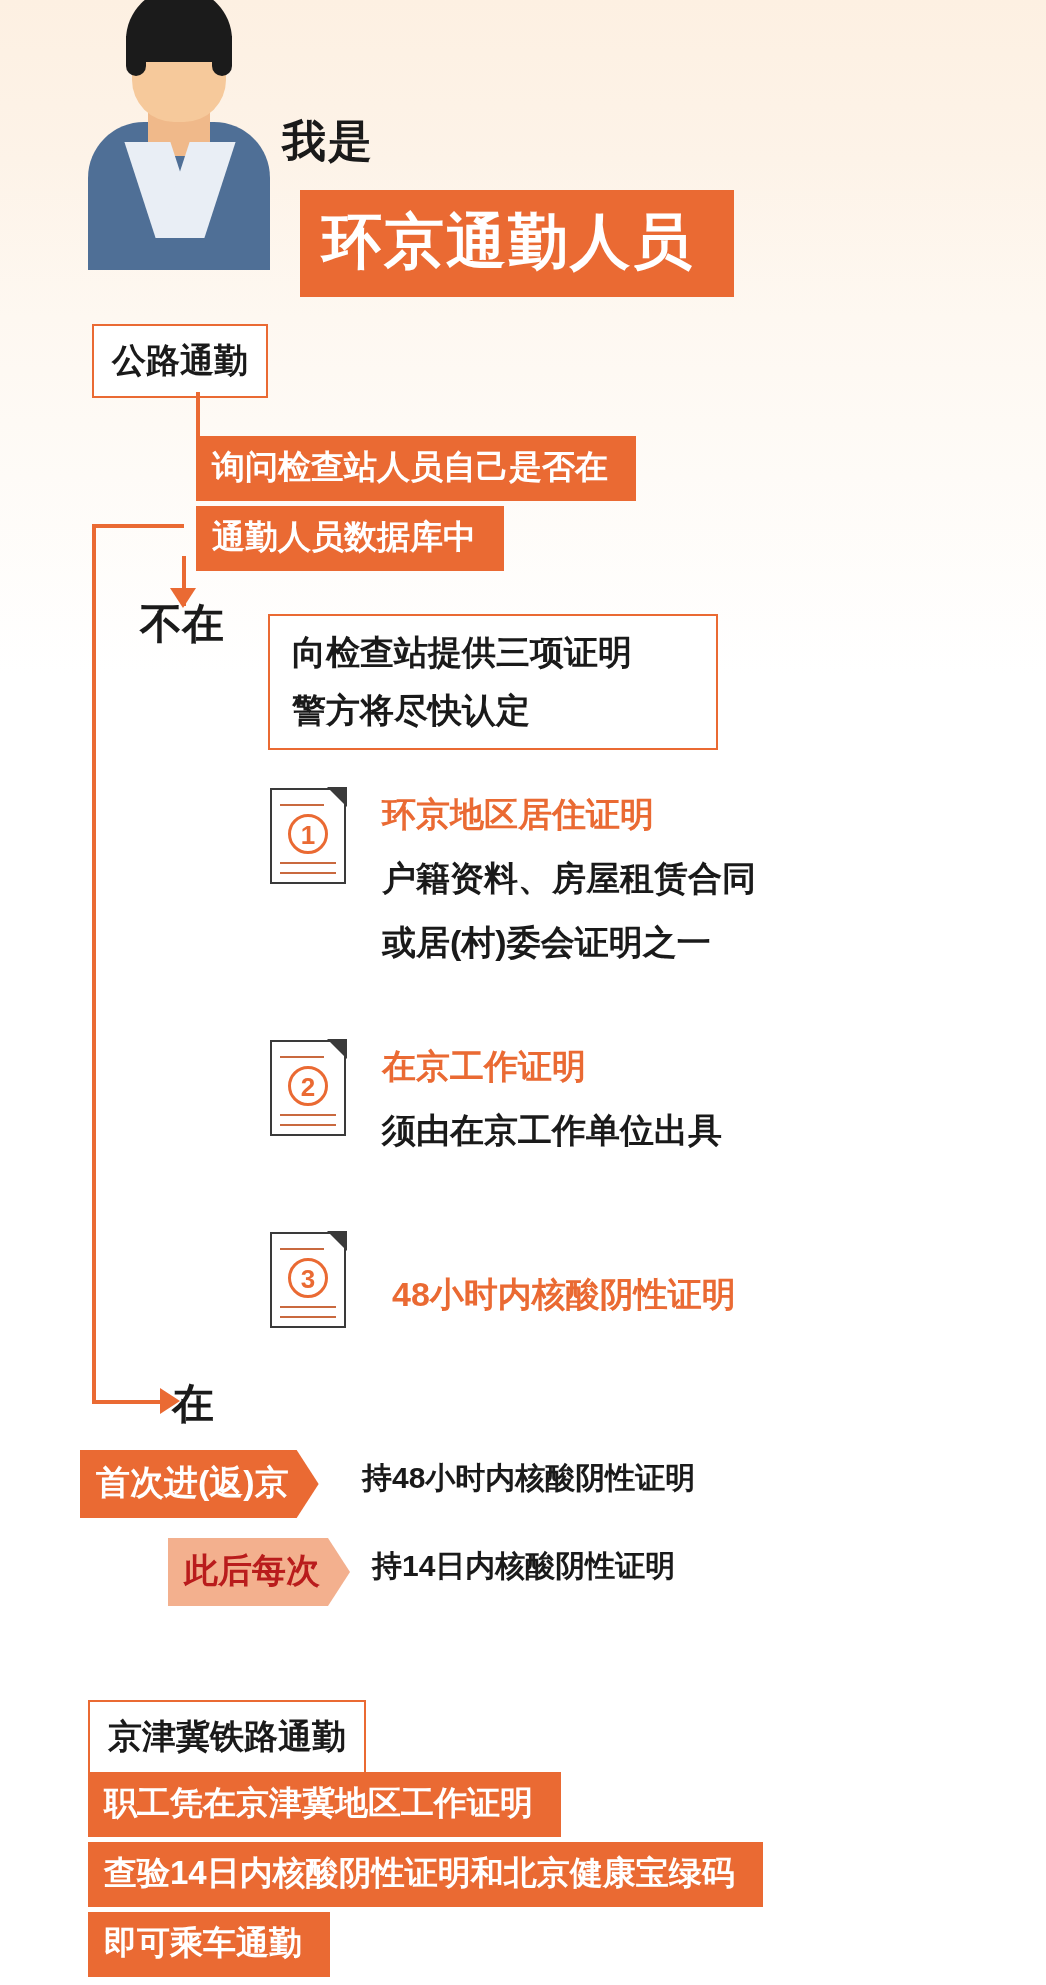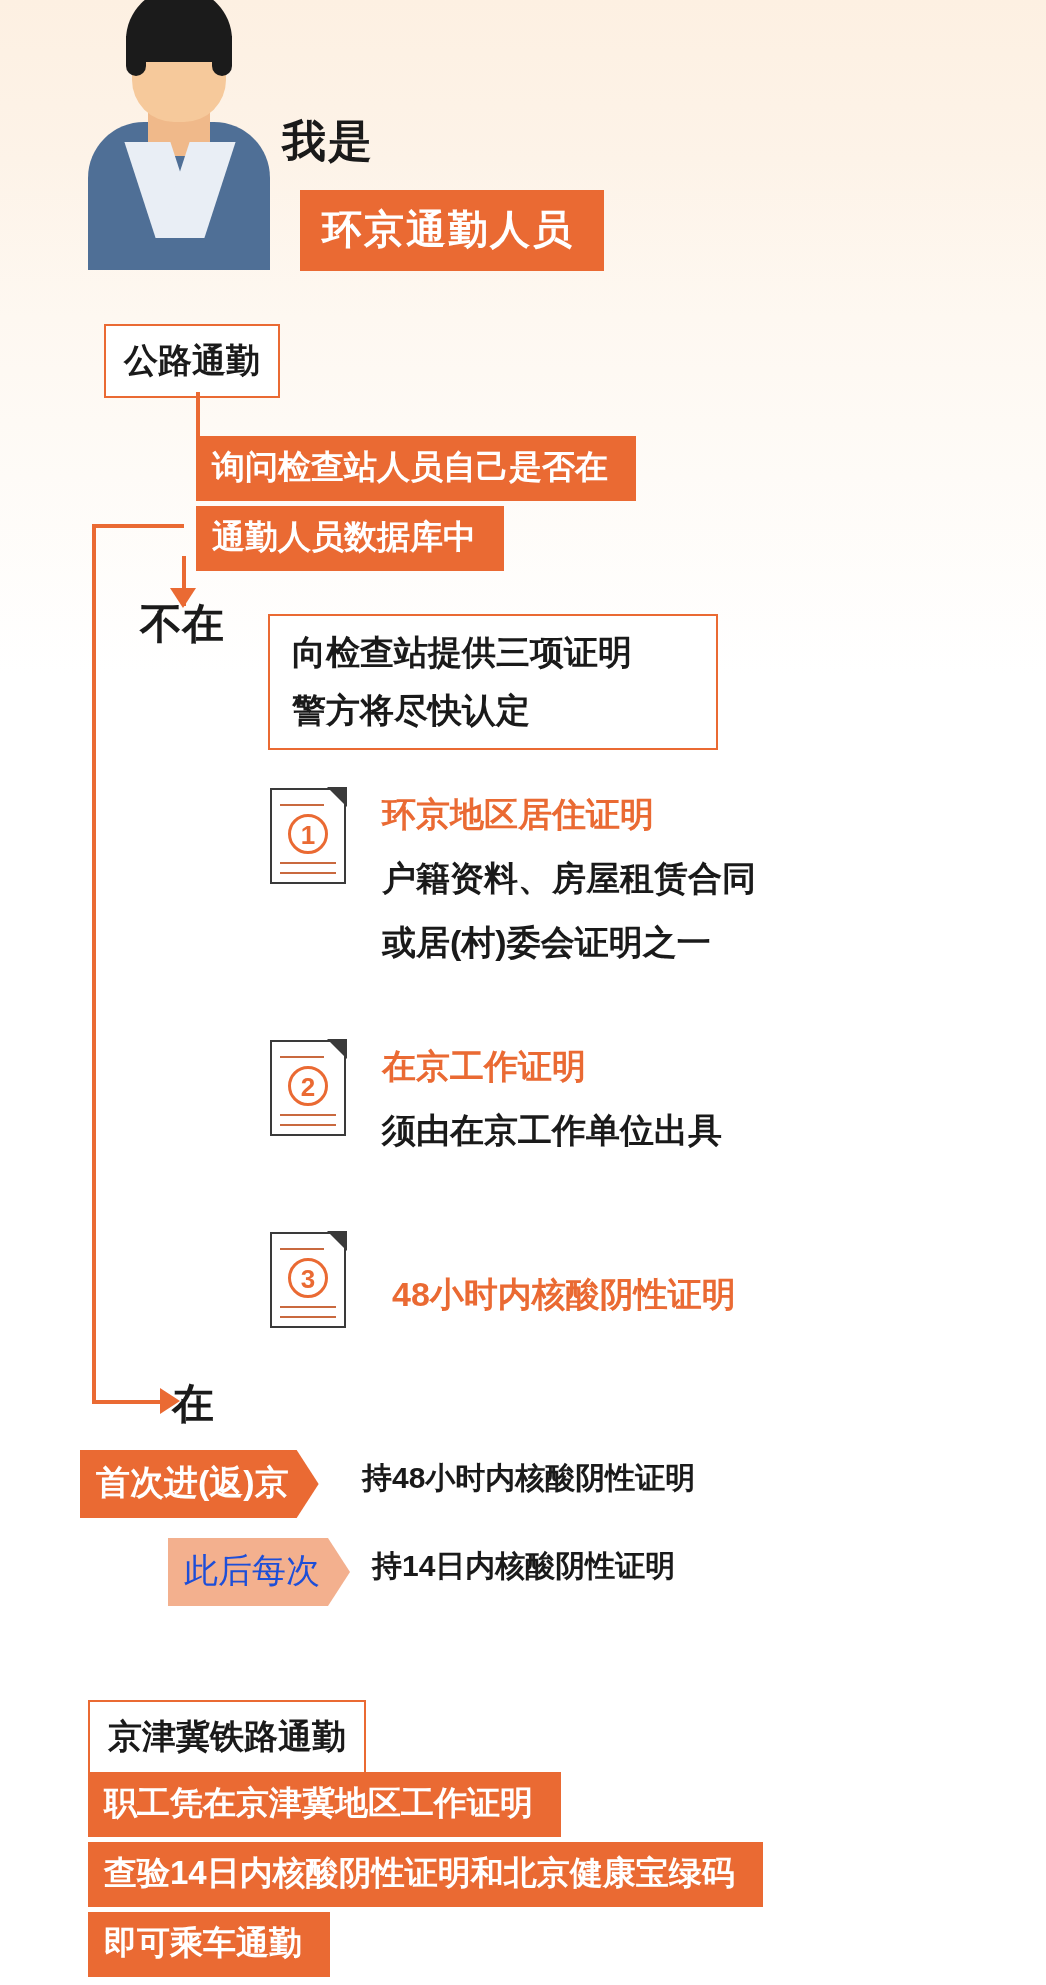--- a/index.html
+++ b/index.html
@@ -108,23 +108,23 @@
     font-weight: bold;
     color: #1a1a1a;
     letter-spacing: 2px;
   }
   .title-tag {
     position: absolute;
     left: 300px;
     top: 190px;
     background: #ea6a33;
     color: #ffffff;
-    font-size: 40px;
-    font-weight: bold;
-    padding: 12px 30px 14px 22px;
+    font-size: 60px;
+    font-weight: bold;
+    padding: 12px 40px 14px 22px;
     letter-spacing: 2px;
     white-space: nowrap;
   }
   
   .box-outline {
     position: absolute;
     border: 2px solid #ea6a33;
     background: #ffffff;
     color: #1a1a1a;
     font-size: 34px;
@@ -254,23 +254,23 @@
     font-size: 34px;
     font-weight: bold;
     padding: 10px 30px 12px 16px;
     white-space: nowrap;
     box-sizing: border-box;
     clip-path: polygon(0 0, calc(100% - 22px) 0, 100% 50%, calc(100% - 22px) 100%, 0 100%);
   }
   .tag-point-light {
     position: absolute;
     background: #f3b08e;
-    color: #1d4ed8;
-    font-size: 34px;
-    font-weight: normal;
+    color: #b91c1c;
+    font-size: 34px;
+    font-weight: bold;
     padding: 10px 30px 12px 16px;
     white-space: nowrap;
     box-sizing: border-box;
     clip-path: polygon(0 0, calc(100% - 22px) 0, 100% 50%, calc(100% - 22px) 100%, 0 100%);
   }
 </style>
 </head>
 <body>
 
 <div class="page">
@@ -282,21 +282,21 @@
     <div class="collar-r"></div>
     <div class="face"></div>
     <div class="hair"></div>
     <div class="hair2"></div>
     <div class="hair3"></div>
   </div>
 
   <div class="title-wo">我是</div>
   <div class="title-tag">环京通勤人员</div>
 
-  <div class="box-outline" style="left:104px; top:324px;text-align:right;">公路通勤</div>
+  <div class="box-outline" style="left:92px; top:324px;text-align:right;">公路通勤</div>
 
   <div class="vline" style="left:196px; top:392px; height:54px;"></div>
 
   <div class="tag-fill" style="left:196px; top:436px;">询问检查站人员自己是否在</div>
   <div class="tag-fill" style="left:196px; top:506px;">通勤人员数据库中</div>
 
   <div class="vline" style="left:182px; top:556px; height:50px;"></div>
   <div class="arrow-down" style="left:170px; top:588px;"></div>
 
   <div class="hline" style="left:92px; top:524px; width:92px;"></div>

